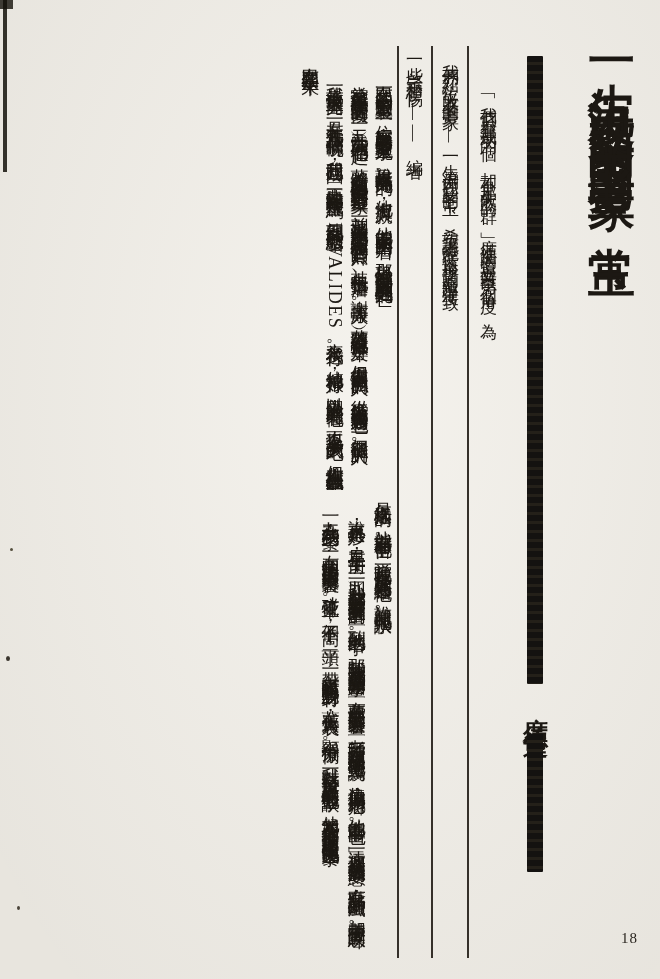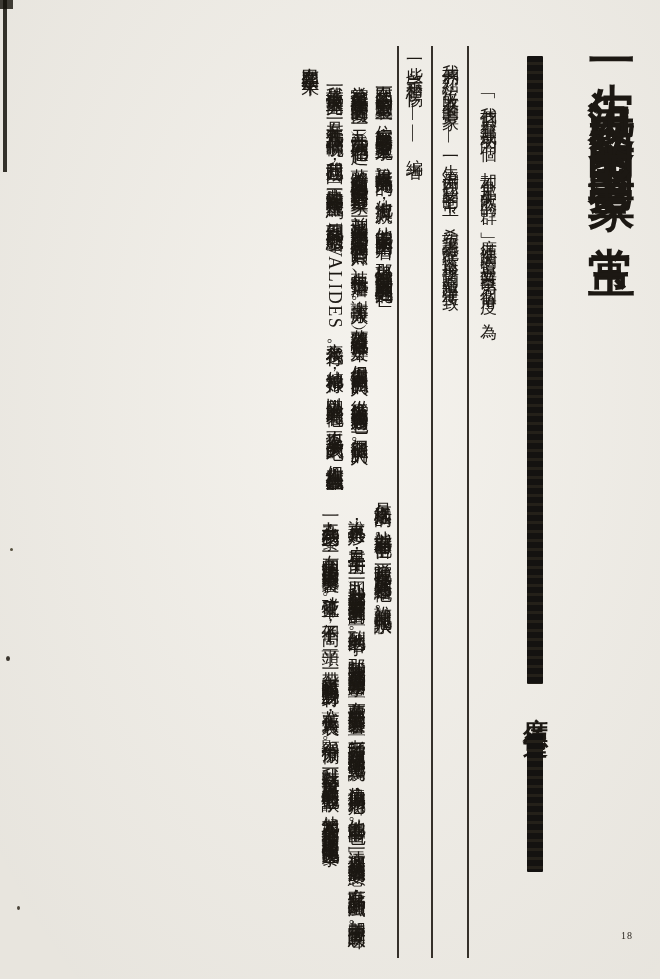--- a/index.html
+++ b/index.html
@@ -65,21 +65,21 @@
     overflow:hidden;
   }
   .body-upper{ top:54px;  height:436px; }
   .body-lower{ top:488px; height:464px; line-height:26.3px; }
   .body-block p{ margin:0; padding:0; }
   .body-block p.indent{ text-indent:1em; }
 
   
   .page-number{
     position:absolute; left:621px; top:930px;
-    font-size:10px; letter-spacing:1px; color:#2a251f;
+    font-size:15px; letter-spacing:1px; color:#2a251f;
   }
 
   
   .scan-strip{ position:absolute; left:3px; top:0; width:4px; height:172px; background:#131009; opacity:.85; }
   .scan-corner{ position:absolute; left:0; top:0; width:13px; height:9px; background:#131009; opacity:.8; }
   .speck-1{ position:absolute; left:6px; top:656px; width:4px; height:5px; background:#3a352d; border-radius:50%; }
   .speck-2{ position:absolute; left:17px; top:906px; width:3px; height:4px; background:#4a443a; border-radius:50%; }
   .speck-3{ position:absolute; left:10px; top:548px; width:3px; height:3px; background:#55503f; border-radius:50%; }
 </style>
 </head>

